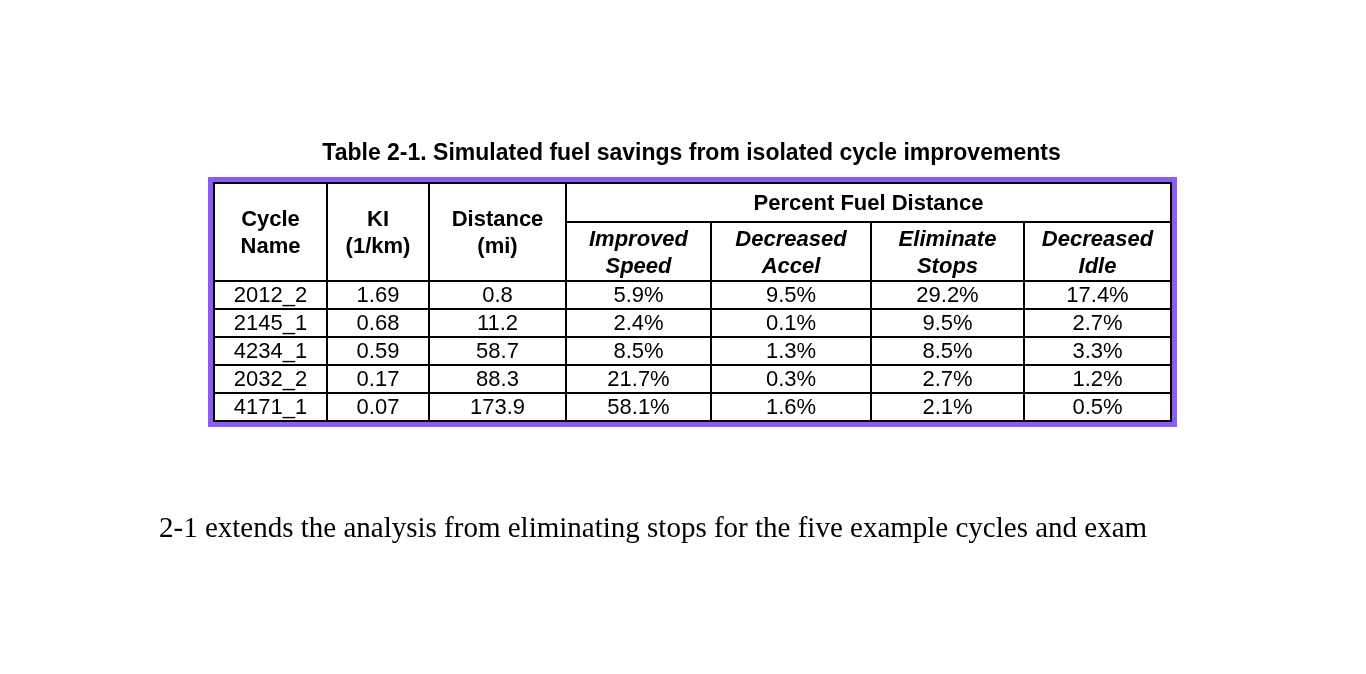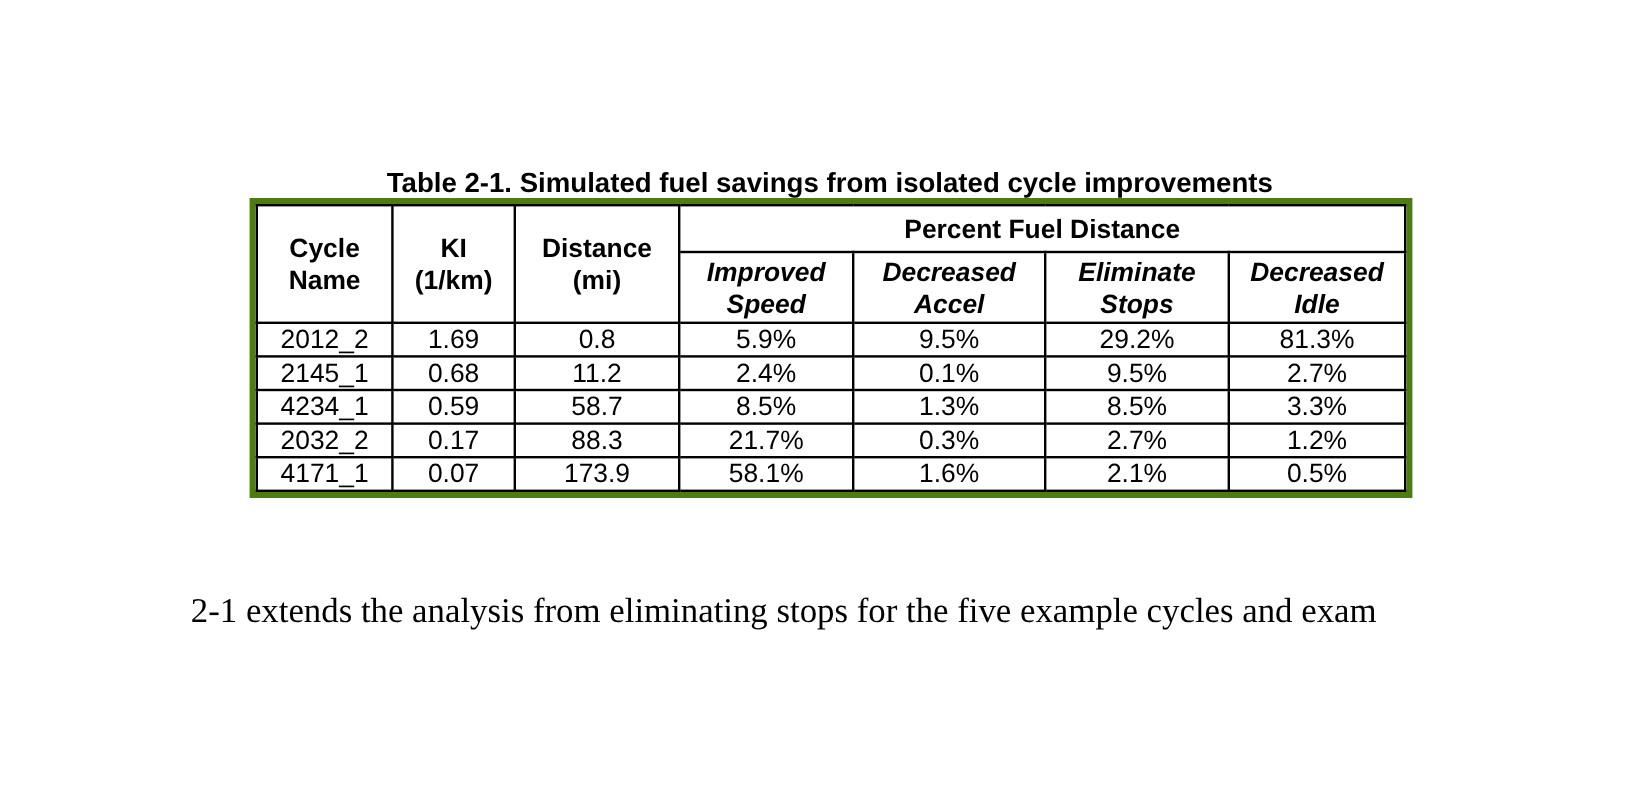--- a/index.html
+++ b/index.html
@@ -13,22 +13,22 @@
     width: 967px;
     text-align: center;
     font-size: 23px;
     font-weight: bold;
     letter-spacing: 0px;
   }
 
   .table-wrap {
     position: absolute;
     left: 208px;
-    top: 165px;
-    border: 5px solid #4d7c0f;
+    top: 177px;
+    border: 5px solid #8b5cf6;
     background: #ffffff;
   }
 
   table.datatable {
     border-collapse: collapse;
     table-layout: fixed;
     width: 957px;
     background: #ffffff;
   }
   table.datatable th,
@@ -49,21 +49,21 @@
     font-weight: normal;
     line-height: 24px;
   }
   tr.group-row { height: 39px; }
   tr.subhead-row { height: 59px; font-style: italic; }
   tr.data-row { height: 28px; }
 
   .body-text {
     position: absolute;
     left: 159px;
-    top: 492px;
+    top: 510px;
     width: 1140px;
     font-family: "Liberation Serif", serif;
     font-size: 29px;
     line-height: 34px;
     white-space: nowrap;
   }
 </style>
 </head>
 <body>
 
@@ -102,21 +102,21 @@
       </tr>
     </thead>
     <tbody>
       <tr class="data-row">
         <td>2012_2</td>
         <td>1.69</td>
         <td>0.8</td>
         <td>5.9%</td>
         <td>9.5%</td>
         <td>29.2%</td>
-        <td>81.3%</td>
+        <td>17.4%</td>
       </tr>
       <tr class="data-row">
         <td>2145_1</td>
         <td>0.68</td>
         <td>11.2</td>
         <td>2.4%</td>
         <td>0.1%</td>
         <td>9.5%</td>
         <td>2.7%</td>
       </tr>

